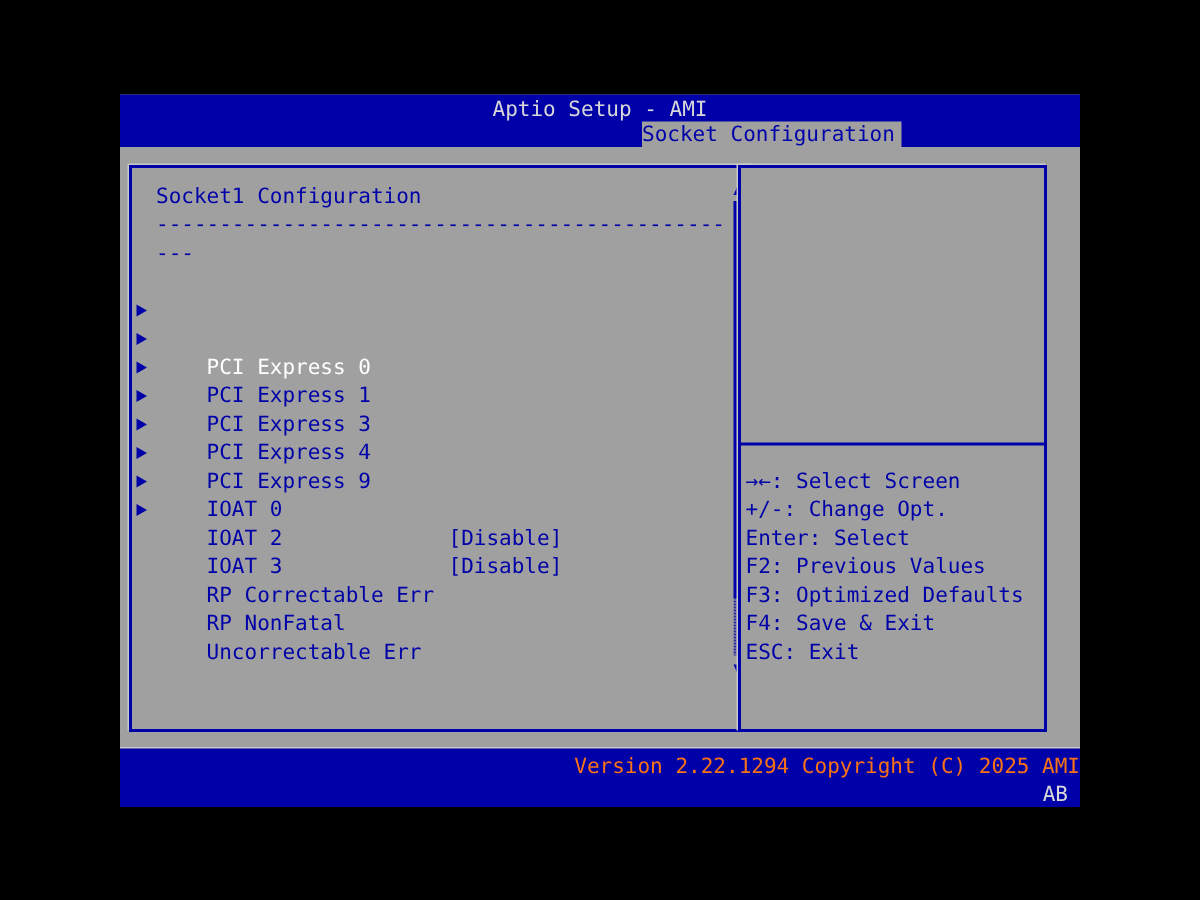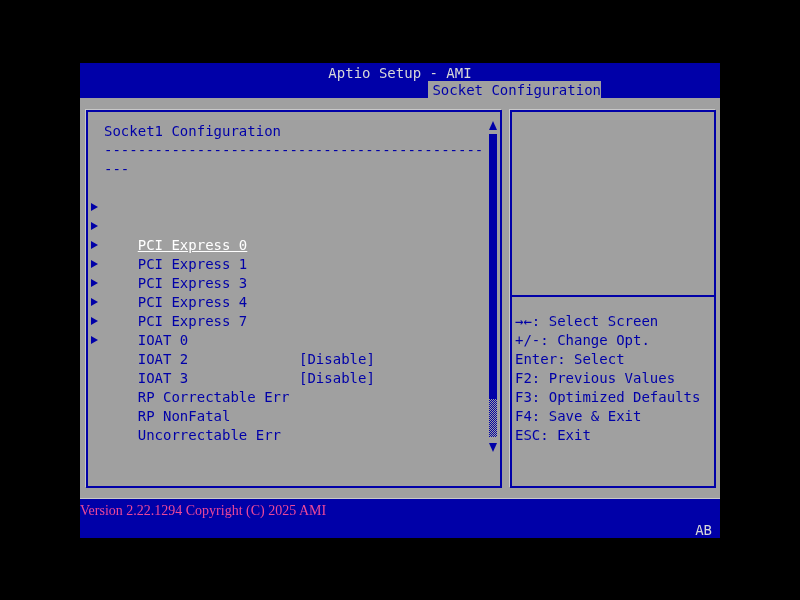--- a/index.html
+++ b/index.html
@@ -11,49 +11,49 @@
   *{margin:0;padding:0;box-sizing:border-box;}
   html,body{width:800px;height:600px;background:#000;overflow:hidden;}
   body{font-family:"DejaVu Sans Mono","Liberation Mono",monospace;font-size:14px;}
   .stage{position:relative;width:800px;height:600px;background:#000;border-radius:20px;}
   .screen{position:absolute;left:80px;top:60px;width:640px;height:480px;background:var(--gray);}
   .black-strip-top{position:absolute;left:0;top:0;width:100%;height:3px;background:#000;}
   .black-strip-bottom{position:absolute;left:0;bottom:0;width:100%;height:2px;background:#000;}
   .topbar{position:absolute;left:0;top:3px;width:100%;height:35px;background:var(--navy);}
   .topbar .title{position:absolute;left:0;top:2px;width:100%;text-align:center;color:var(--light);}
   .tab{position:absolute;left:348px;top:21px;width:173px;height:18px;background:var(--gray);
-       color:var(--navy);text-align:right;line-height:18px;}
+       color:var(--navy);text-align:left;line-height:18px;}
   .panel{position:absolute;border:2px solid var(--navy);background:var(--gray);
          box-shadow:-1px -1px 0 0 #c8c8c8;}
   .left-panel{left:6px;top:50px;width:416px;height:378px;}
-  .right-panel{left:430px;top:50px;width:206px;height:378px;}
+  .right-panel{left:412px;top:50px;width:206px;height:378px;}
   .menu-rows{position:absolute;left:0;top:0;right:0;bottom:0;padding-top:10px;
              line-height:19px;color:var(--navy);overflow:hidden;}
   .row{position:relative;height:19px;padding-left:16px;white-space:pre;}
-  .row.item.selected .label{color:var(--highlight);text-decoration:underline;}
+  .row.item.selected .label{color:var(--highlight);}
   .row .marker{position:absolute;left:3px;top:5px;width:0;height:0;
                border-left:7px solid var(--navy);border-top:4px solid transparent;
                border-bottom:4px solid transparent;}
   .row .value{position:absolute;left:211px;top:0;}
   .scrollbar{position:absolute;right:2px;top:9px;width:9px;height:332px;}
   .sb-up{position:absolute;left:0;top:0;width:0;height:0;
          border-bottom:9px solid var(--navy);border-left:4px solid transparent;
          border-right:4px solid transparent;}
   .sb-solid{position:absolute;left:0;top:13px;width:8px;height:265px;background:var(--navy);}
   .sb-dither{position:absolute;left:0;top:278px;width:8px;height:38px;
              background-image:conic-gradient(var(--navy) 25%,var(--gray) 0 50%,var(--navy) 0 75%,var(--gray) 0);
              background-size:2px 2px;}
   .sb-down{position:absolute;left:0;top:322px;width:0;height:0;
            border-top:9px solid var(--navy);border-left:4px solid transparent;
            border-right:4px solid transparent;}
   .help-sep{position:absolute;left:0;top:183px;width:100%;height:2px;background:var(--navy);}
   .help-lines{position:absolute;left:3px;top:200px;right:0;line-height:19px;color:var(--navy);white-space:pre;}
   .bottombar{position:absolute;left:0;top:438px;width:100%;height:40px;background:var(--navy);
              border-top:1px solid #c8c8c8;}
-  .bottombar .version{position:absolute;left:0;top:4px;width:100%;text-align:left;color:#ec4899;font-family:Liberation Serif, serif;}
+  .bottombar .version{position:absolute;left:0;top:4px;width:100%;text-align:right;color:#f97316;}
   .bottombar .corner{position:absolute;right:8px;top:23px;color:var(--light);}
 </style>
 </head>
 <body>
 
 <div class="stage">
   <div class="screen">
     <div class="black-strip-top"></div>
 
     <div class="topbar">
@@ -84,21 +84,21 @@
     <span class="label">PCI Express 3</span>
     
   </div>
             <div class="row item">
     <span class="marker"></span>
     <span class="label">PCI Express 4</span>
     
   </div>
             <div class="row item">
     <span class="marker"></span>
-    <span class="label">PCI Express 7</span>
+    <span class="label">PCI Express 9</span>
     
   </div>
             <div class="row item">
     <span class="marker"></span>
     <span class="label">IOAT 0</span>
     
   </div>
             <div class="row item">
     <span class="marker"></span>
     <span class="label">IOAT 2</span>

